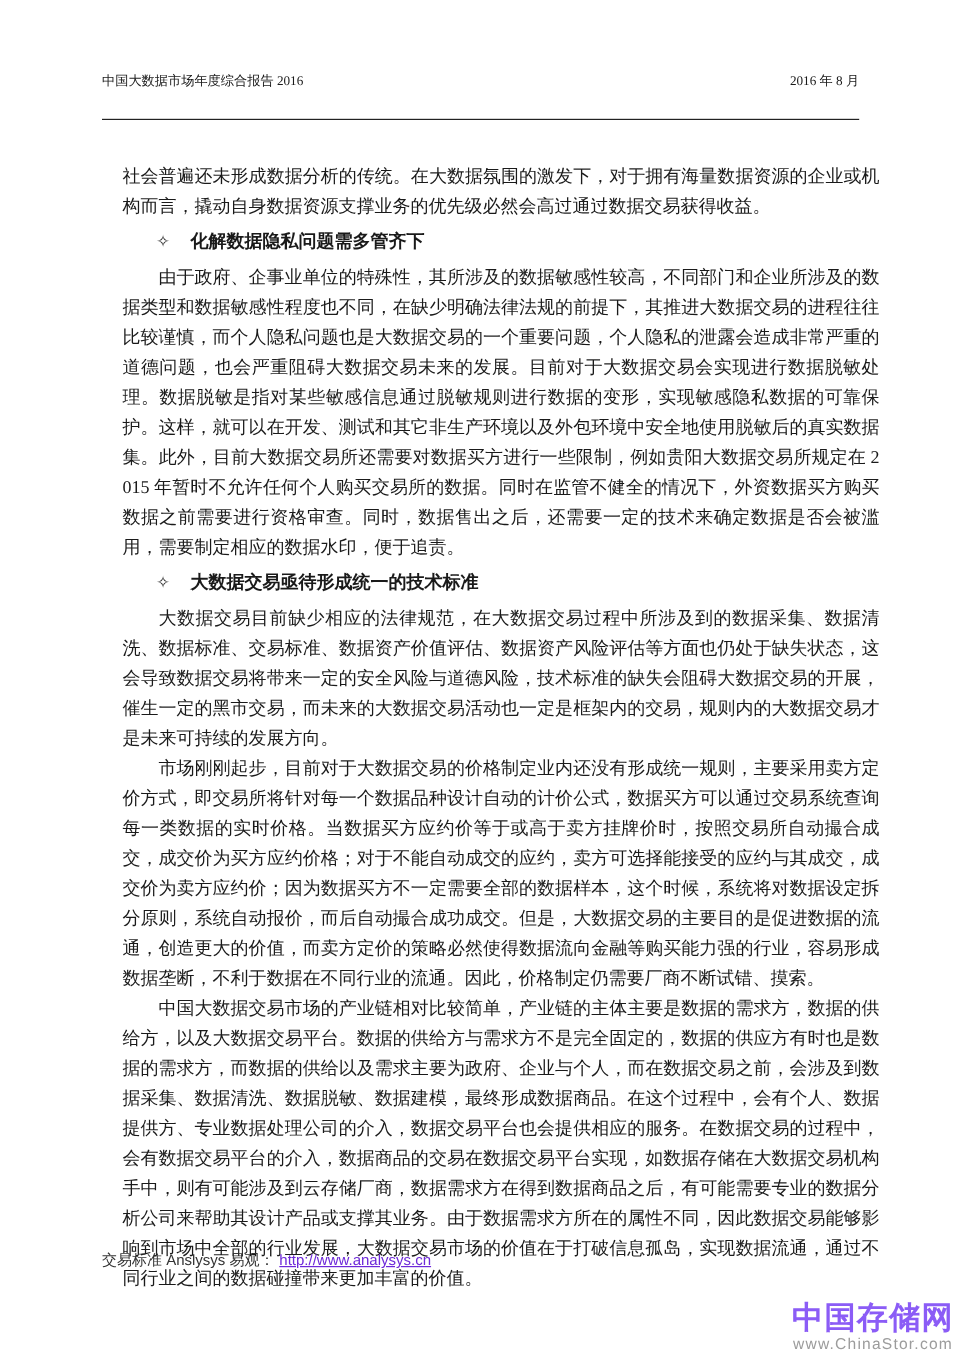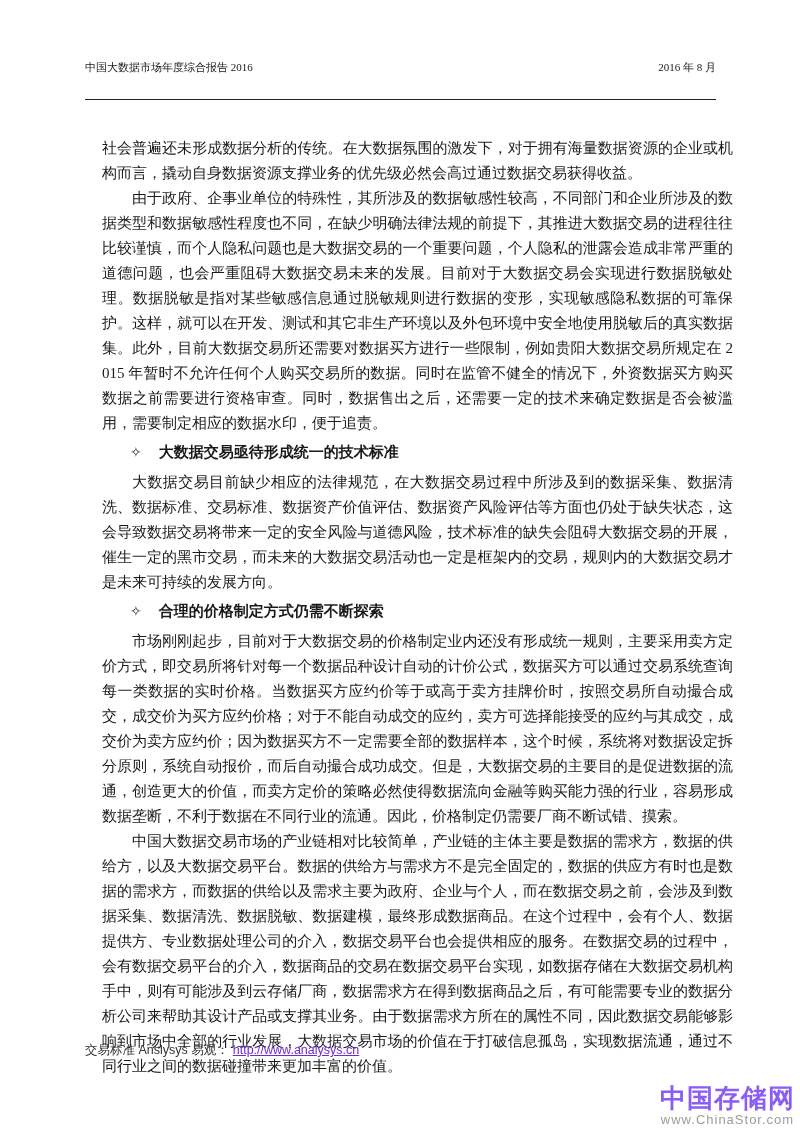--- a/index.html
+++ b/index.html
@@ -106,30 +106,30 @@
 
   <header class="header">
     <span>中国大数据市场年度综合报告 2016</span>
     <span>2016 年 8 月</span>
   </header>
 
   <main class="main">
 
     <p class="para no-indent">社会普遍还未形成数据分析的传统。在大数据氛围的激发下，对于拥有海量数据资源的企业或机构而言，撬动自身数据资源支撑业务的优先级必然会高过通过数据交易获得收益。</p>
 
+    <div class="bullet-heading">
+      <span class="bullet">✧</span><span>化解数据隐私问题需多管齐下</span>
+    </div>
     <p class="para">由于政府、企事业单位的特殊性，其所涉及的数据敏感性较高，不同部门和企业所涉及的数据类型和数据敏感性程度也不同，在缺少明确法律法规的前提下，其推进大数据交易的进程往往比较谨慎，而个人隐私问题也是大数据交易的一个重要问题，个人隐私的泄露会造成非常严重的道德问题，也会严重阻碍大数据交易未来的发展。目前对于大数据交易会实现进行数据脱敏处理。数据脱敏是指对某些敏感信息通过脱敏规则进行数据的变形，实现敏感隐私数据的可靠保护。这样，就可以在开发、测试和其它非生产环境以及外包环境中安全地使用脱敏后的真实数据集。此外，目前大数据交易所还需要对数据买方进行一些限制，例如贵阳大数据交易所规定在 2015 年暂时不允许任何个人购买交易所的数据。同时在监管不健全的情况下，外资数据买方购买数据之前需要进行资格审查。同时，数据售出之后，还需要一定的技术来确定数据是否会被滥用，需要制定相应的数据水印，便于追责。</p>
 
     <div class="bullet-heading">
       <span class="bullet">✧</span><span>大数据交易亟待形成统一的技术标准</span>
     </div>
     <p class="para">大数据交易目前缺少相应的法律规范，在大数据交易过程中所涉及到的数据采集、数据清洗、数据标准、交易标准、数据资产价值评估、数据资产风险评估等方面也仍处于缺失状态，这会导致数据交易将带来一定的安全风险与道德风险，技术标准的缺失会阻碍大数据交易的开展，催生一定的黑市交易，而未来的大数据交易活动也一定是框架内的交易，规则内的大数据交易才是未来可持续的发展方向。</p>
 
-    <div class="bullet-heading">
-      <span class="bullet">✧</span><span>合理的价格制定方式仍需不断探索</span>
-    </div>
     <p class="para">市场刚刚起步，目前对于大数据交易的价格制定业内还没有形成统一规则，主要采用卖方定价方式，即交易所将针对每一个数据品种设计自动的计价公式，数据买方可以通过交易系统查询每一类数据的实时价格。当数据买方应约价等于或高于卖方挂牌价时，按照交易所自动撮合成交，成交价为买方应约价格；对于不能自动成交的应约，卖方可选择能接受的应约与其成交，成交价为卖方应约价；因为数据买方不一定需要全部的数据样本，这个时候，系统将对数据设定拆分原则，系统自动报价，而后自动撮合成功成交。但是，大数据交易的主要目的是促进数据的流通，创造更大的价值，而卖方定价的策略必然使得数据流向金融等购买能力强的行业，容易形成数据垄断，不利于数据在不同行业的流通。因此，价格制定仍需要厂商不断试错、摸索。</p>
 
     <p class="para">中国大数据交易市场的产业链相对比较简单，产业链的主体主要是数据的需求方，数据的供给方，以及大数据交易平台。数据的供给方与需求方不是完全固定的，数据的供应方有时也是数据的需求方，而数据的供给以及需求主要为政府、企业与个人，而在数据交易之前，会涉及到数据采集、数据清洗、数据脱敏、数据建模，最终形成数据商品。在这个过程中，会有个人、数据提供方、专业数据处理公司的介入，数据交易平台也会提供相应的服务。在数据交易的过程中，会有数据交易平台的介入，数据商品的交易在数据交易平台实现，如数据存储在大数据交易机构手中，则有可能涉及到云存储厂商，数据需求方在得到数据商品之后，有可能需要专业的数据分析公司来帮助其设计产品或支撑其业务。由于数据需求方所在的属性不同，因此数据交易能够影响到市场中全部的行业发展，大数据交易市场的价值在于打破信息孤岛，实现数据流通，通过不同行业之间的数据碰撞带来更加丰富的价值。</p>
 
   </main>
 
   <footer class="footer">
     <div class="footer-line">
       <span class="welcome-prefix">交易标准 Anslysys 易观：</span>
       <a class="link">http://www.analysys.cn</a>

